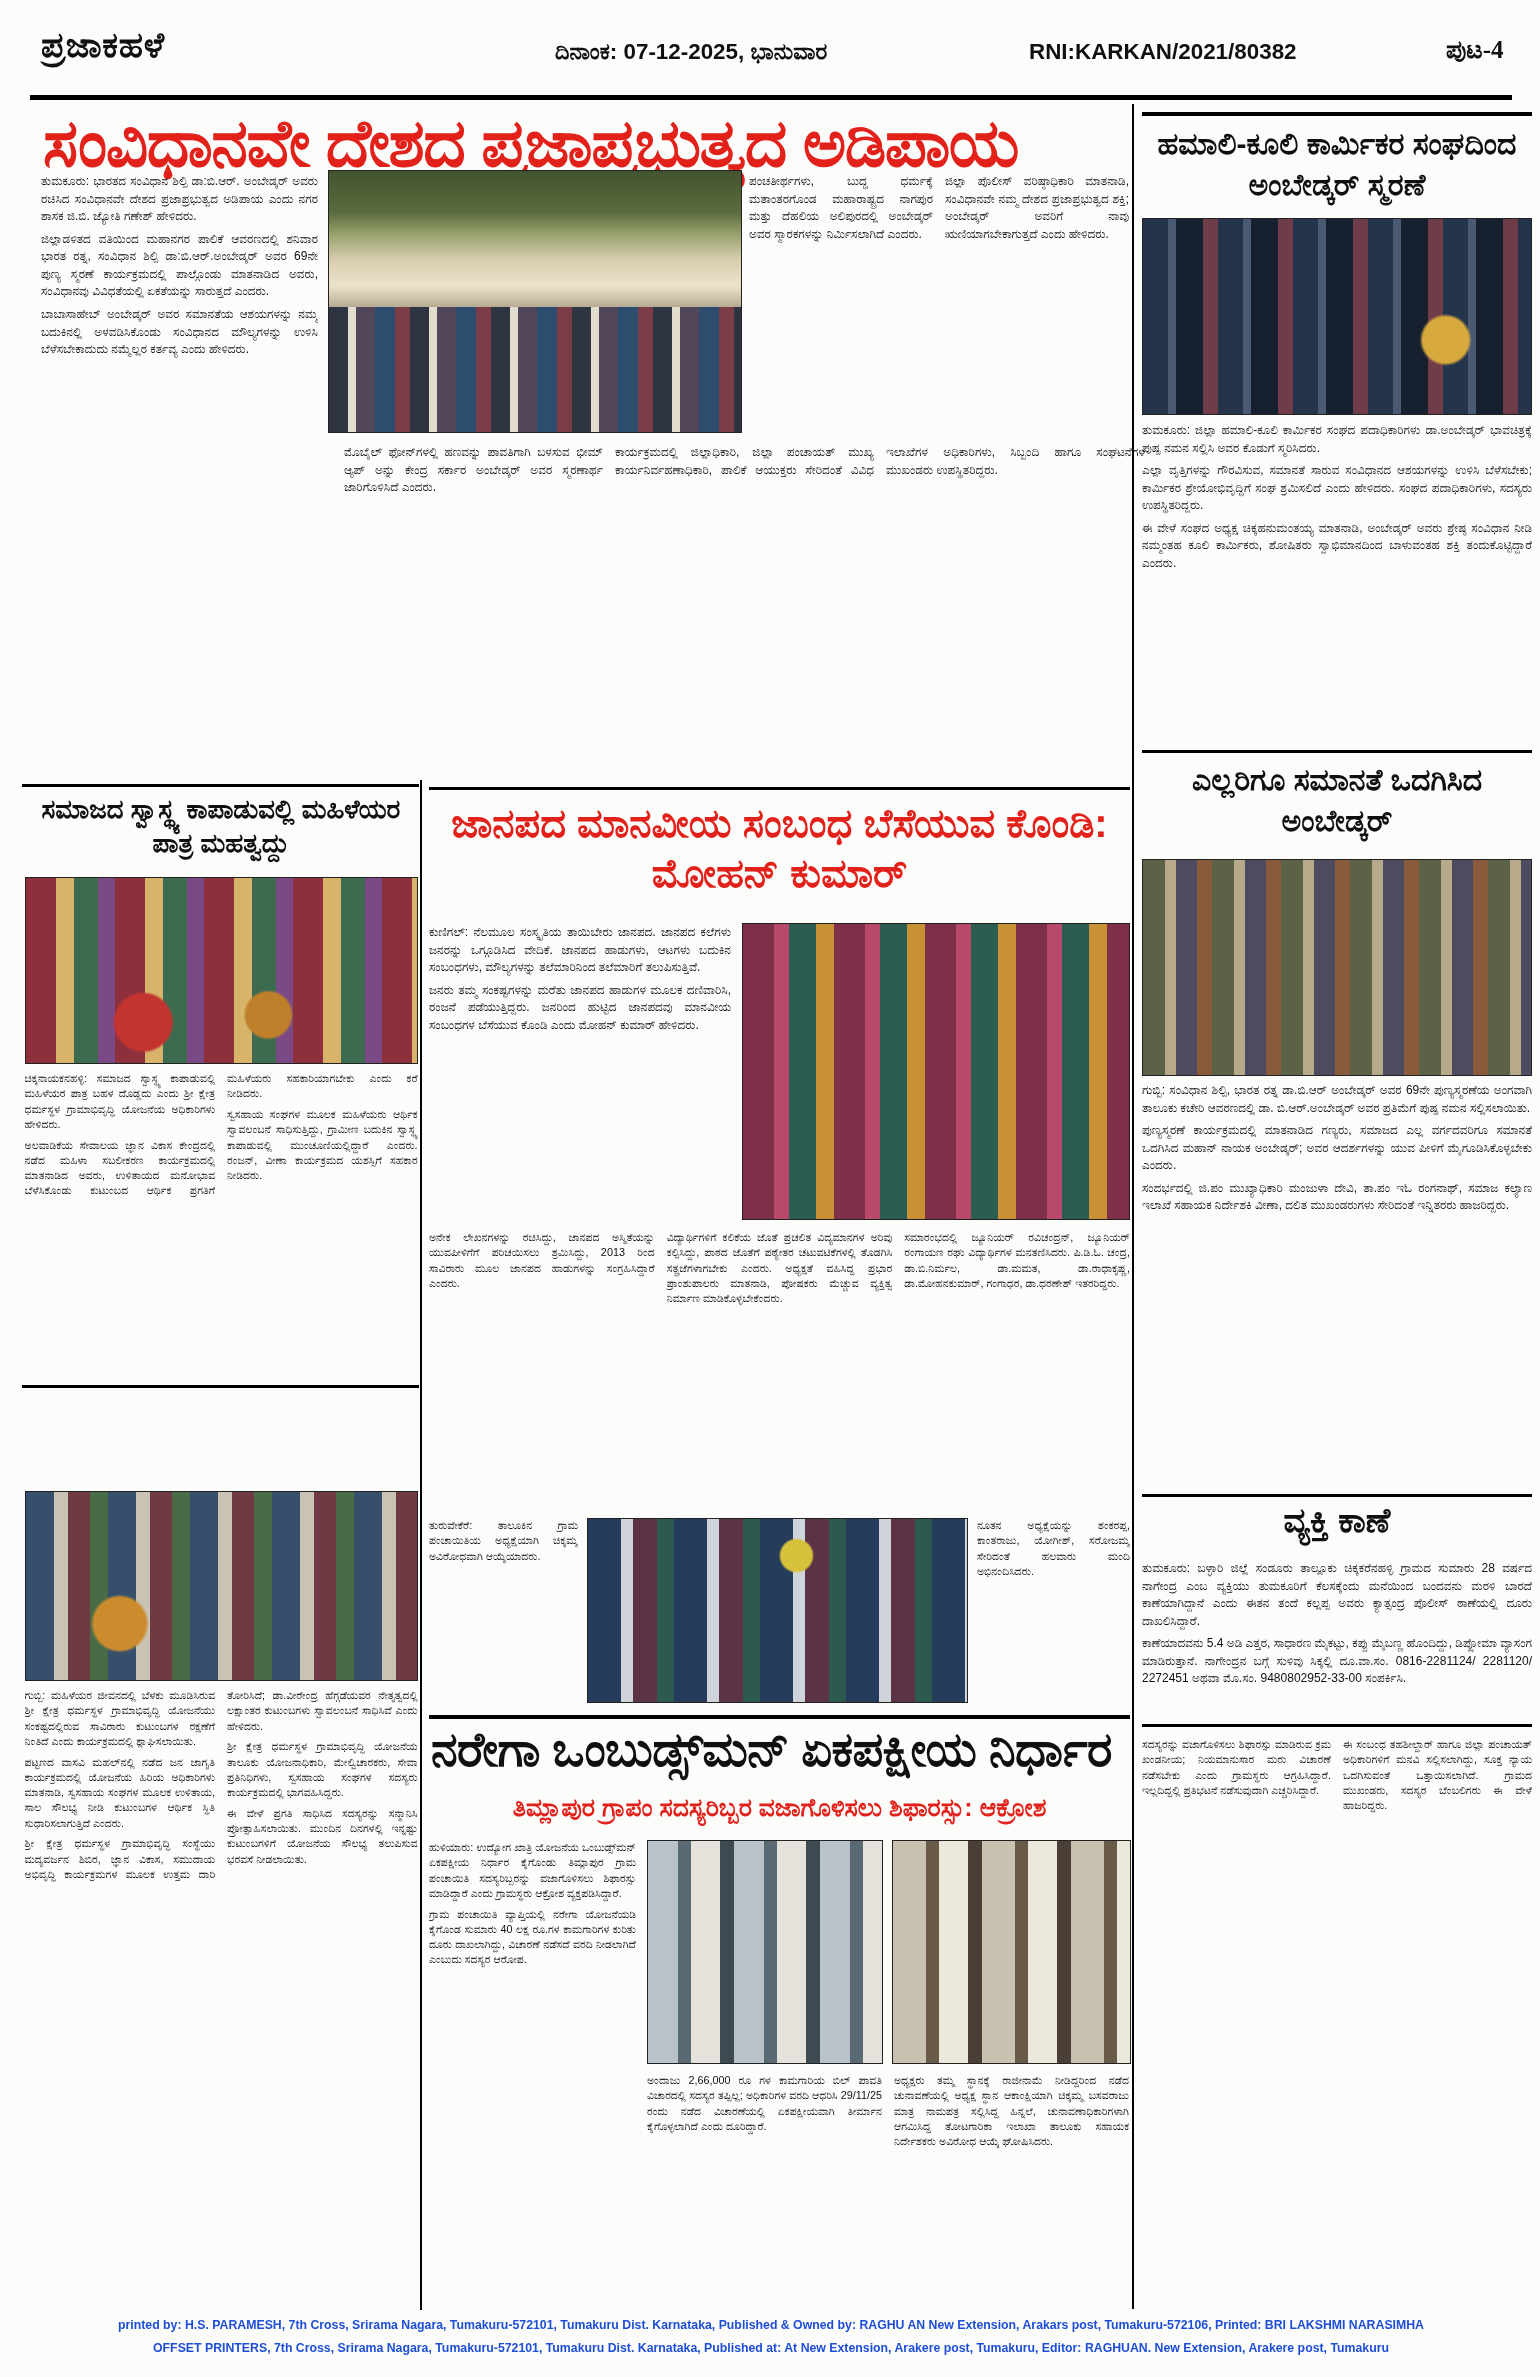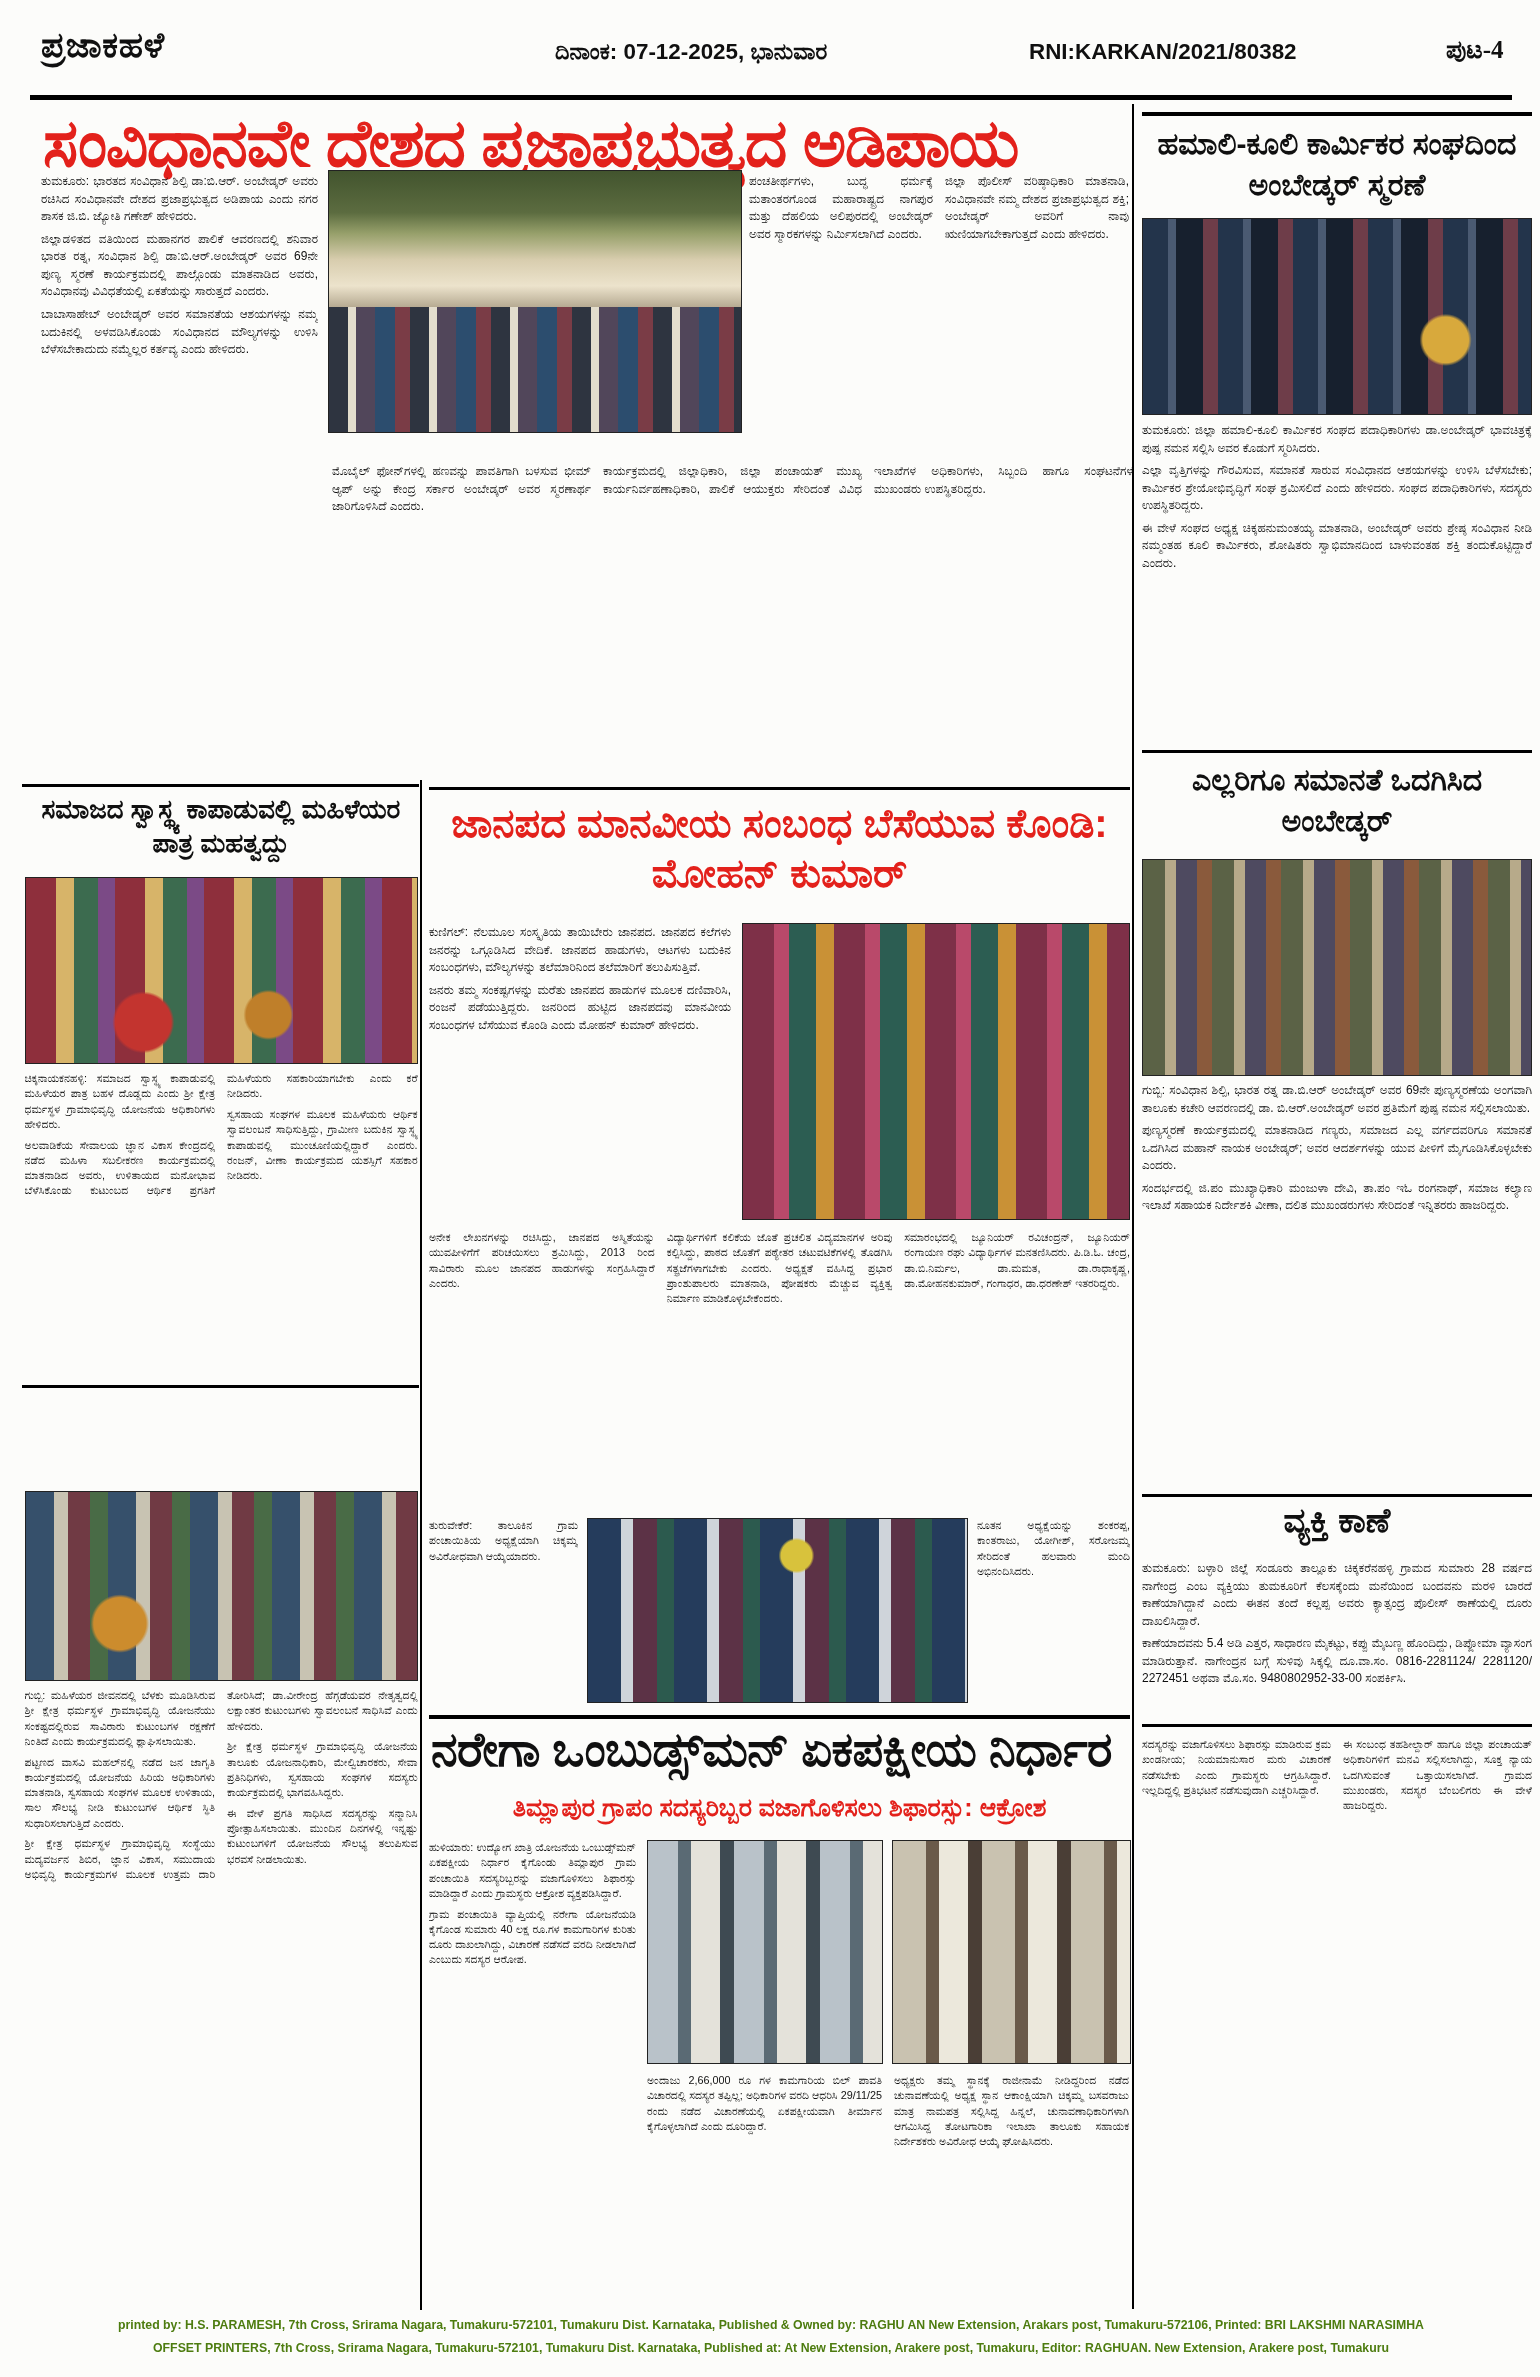--- a/index.html
+++ b/index.html
@@ -46,21 +46,21 @@
      repeating-linear-gradient(90deg,#253c5c 0 33px,#cfd4da 33px 45px,#5c3246 45px 69px,#2c5a4e 69px 86px),
      linear-gradient(180deg,#274064 0 30%,#4a5f80);}
   .ph-narega1{background:
      repeating-linear-gradient(90deg,#b9c2c9 0 30px,#5a6a74 30px 43px,#e4e2da 43px 72px,#3e4a52 72px 86px),
      linear-gradient(180deg,#dfe3e4 0 35%,#aab4b8);}
   .ph-narega2{background:
      repeating-linear-gradient(90deg,#c9c2b0 0 33px,#6a5a4a 33px 46px,#ece8dc 46px 75px,#4a3e36 75px 89px),
      linear-gradient(180deg,#e8e6dc 0 35%,#b8ae9a);}
   .masthead{font-weight:bold;font-size:35px;letter-spacing:0.7px;}
   .hdr-small{font-weight:bold;font-size:22.4px;}
-  .footer{font-size:12.3px;font-weight:bold;text-align:center;line-height:1.9;color:#4d7c0f;}
+  .footer{font-size:12.3px;font-weight:bold;text-align:center;line-height:1.9;color:#1d4ed8;}
 </style>
 </head>
 <body>
 
 <div class="page">
 
   <div class="abs masthead" style="left:41px;top:25px;">ಪ್ರಜಾಕಹಳೆ</div>
   <div class="abs hdr-small" style="left:555px;top:39px;width:373px;text-align:left;">ದಿನಾಂಕ: 07-12-2025, ಭಾನುವಾರ</div>
   <div class="abs hdr-small" style="left:1029px;top:39px;">RNI:KARKAN/2021/80382</div>
   <div class="abs" style="left:1446px;top:36px;font-weight:bold;font-size:25px;font-family:Liberation Serif, serif;">ಪುಟ-4</div>
@@ -74,21 +74,21 @@
 
   <div class="abs body-text" style="left:41px;top:173px;width:277px;height:576px;overflow:hidden;">
     <p>ತುಮಕೂರು: ಭಾರತದ ಸಂವಿಧಾನ ಶಿಲ್ಪಿ ಡಾ:ಬಿ.ಆರ್. ಅಂಬೇಡ್ಕರ್ ಅವರು ರಚಿಸಿದ ಸಂವಿಧಾನವೇ ದೇಶದ ಪ್ರಜಾಪ್ರಭುತ್ವದ ಅಡಿಪಾಯ ಎಂದು ನಗರ ಶಾಸಕ ಜಿ.ಬಿ. ಜ್ಯೋತಿ ಗಣೇಶ್ ಹೇಳಿದರು.</p>
     <p>ಜಿಲ್ಲಾಡಳಿತದ ವತಿಯಿಂದ ಮಹಾನಗರ ಪಾಲಿಕೆ ಆವರಣದಲ್ಲಿ ಶನಿವಾರ ಭಾರತ ರತ್ನ, ಸಂವಿಧಾನ ಶಿಲ್ಪಿ ಡಾ:ಬಿ.ಆರ್.ಅಂಬೇಡ್ಕರ್ ಅವರ 69ನೇ ಪುಣ್ಯ ಸ್ಮರಣೆ ಕಾರ್ಯಕ್ರಮದಲ್ಲಿ ಪಾಲ್ಗೊಂಡು ಮಾತನಾಡಿದ ಅವರು, ಸಂವಿಧಾನವು ವಿವಿಧತೆಯಲ್ಲಿ ಏಕತೆಯನ್ನು ಸಾರುತ್ತದೆ ಎಂದರು.</p>
     <p>ಬಾಬಾಸಾಹೇಬ್ ಅಂಬೇಡ್ಕರ್ ಅವರ ಸಮಾನತೆಯ ಆಶಯಗಳನ್ನು ನಮ್ಮ ಬದುಕಿನಲ್ಲಿ ಅಳವಡಿಸಿಕೊಂಡು ಸಂವಿಧಾನದ ಮೌಲ್ಯಗಳನ್ನು ಉಳಿಸಿ ಬೆಳೆಸಬೇಕಾದುದು ನಮ್ಮೆಲ್ಲರ ಕರ್ತವ್ಯ ಎಂದು ಹೇಳಿದರು.</p>
   </div>
   <div class="abs body-text cols-2" style="left:749px;top:173px;width:380px;height:261px;overflow:hidden;">
     <p>ಪಂಚತೀರ್ಥಗಳು, ಬುದ್ಧ ಧರ್ಮಕ್ಕೆ ಮತಾಂತರಗೊಂಡ ಮಹಾರಾಷ್ಟ್ರದ ನಾಗಪುರ ಮತ್ತು ದೆಹಲಿಯ ಅಲಿಪುರದಲ್ಲಿ ಅಂಬೇಡ್ಕರ್ ಅವರ ಸ್ಮಾರಕಗಳನ್ನು ನಿರ್ಮಿಸಲಾಗಿದೆ ಎಂದರು.</p>
     <p>ಜಿಲ್ಲಾ ಪೊಲೀಸ್ ವರಿಷ್ಠಾಧಿಕಾರಿ ಮಾತನಾಡಿ, ಸಂವಿಧಾನವೇ ನಮ್ಮ ದೇಶದ ಪ್ರಜಾಪ್ರಭುತ್ವದ ಶಕ್ತಿ; ಅಂಬೇಡ್ಕರ್ ಅವರಿಗೆ ನಾವು ಋಣಿಯಾಗಬೇಕಾಗುತ್ತದೆ ಎಂದು ಹೇಳಿದರು.</p>
   </div>
-  <div class="abs body-text cols-3" style="left:332px;top:444px;width:801px;height:306px;overflow:hidden;margin-top:19px;">
+  <div class="abs body-text cols-3" style="left:344px;top:444px;width:801px;height:306px;overflow:hidden;">
     <p>ಮೊಬೈಲ್ ಫೋನ್‌ಗಳಲ್ಲಿ ಹಣವನ್ನು ಪಾವತಿಗಾಗಿ ಬಳಸುವ ಭೀಮ್ ಆ್ಯಪ್ ಅನ್ನು ಕೇಂದ್ರ ಸರ್ಕಾರ ಅಂಬೇಡ್ಕರ್ ಅವರ ಸ್ಮರಣಾರ್ಥ ಜಾರಿಗೊಳಿಸಿದೆ ಎಂದರು.</p>
     <p>ಕಾರ್ಯಕ್ರಮದಲ್ಲಿ ಜಿಲ್ಲಾಧಿಕಾರಿ, ಜಿಲ್ಲಾ ಪಂಚಾಯತ್ ಮುಖ್ಯ ಕಾರ್ಯನಿರ್ವಹಣಾಧಿಕಾರಿ, ಪಾಲಿಕೆ ಆಯುಕ್ತರು ಸೇರಿದಂತೆ ವಿವಿಧ ಇಲಾಖೆಗಳ ಅಧಿಕಾರಿಗಳು, ಸಿಬ್ಬಂದಿ ಹಾಗೂ ಸಂಘಟನೆಗಳ ಮುಖಂಡರು ಉಪಸ್ಥಿತರಿದ್ದರು.</p>
   </div>
 
   <div class="abs rule" style="left:1142px;top:112px;width:390px;height:3.7px;"></div>
   <div class="abs hl" style="left:1142px;top:124px;width:390px;font-size:30px;line-height:1.35;">ಹಮಾಲಿ-ಕೂಲಿ ಕಾರ್ಮಿಕರ ಸಂಘದಿಂದ ಅಂಬೇಡ್ಕರ್ ಸ್ಮರಣೆ</div>
   <div class="photo ph-hamali" style="left:1142px;top:218px;width:388px;height:195px;"></div>
   <div class="abs body-text" style="left:1142px;top:422px;width:390px;height:328px;overflow:hidden;">
     <p>ತುಮಕೂರು: ಜಿಲ್ಲಾ ಹಮಾಲಿ-ಕೂಲಿ ಕಾರ್ಮಿಕರ ಸಂಘದ ಪದಾಧಿಕಾರಿಗಳು ಡಾ.ಅಂಬೇಡ್ಕರ್ ಭಾವಚಿತ್ರಕ್ಕೆ ಪುಷ್ಪ ನಮನ ಸಲ್ಲಿಸಿ ಅವರ ಕೊಡುಗೆ ಸ್ಮರಿಸಿದರು.</p>
     <p>ಎಲ್ಲಾ ವೃತ್ತಿಗಳನ್ನು ಗೌರವಿಸುವ, ಸಮಾನತೆ ಸಾರುವ ಸಂವಿಧಾನದ ಆಶಯಗಳನ್ನು ಉಳಿಸಿ ಬೆಳೆಸಬೇಕು; ಕಾರ್ಮಿಕರ ಶ್ರೇಯೋಭಿವೃದ್ಧಿಗೆ ಸಂಘ ಶ್ರಮಿಸಲಿದೆ ಎಂದು ಹೇಳಿದರು. ಸಂಘದ ಪದಾಧಿಕಾರಿಗಳು, ಸದಸ್ಯರು ಉಪಸ್ಥಿತರಿದ್ದರು.</p>

